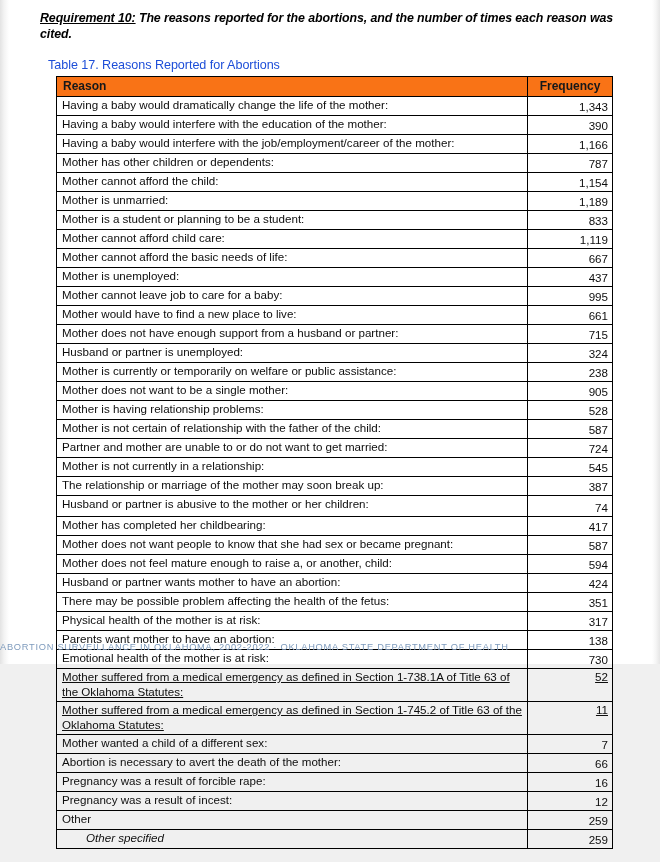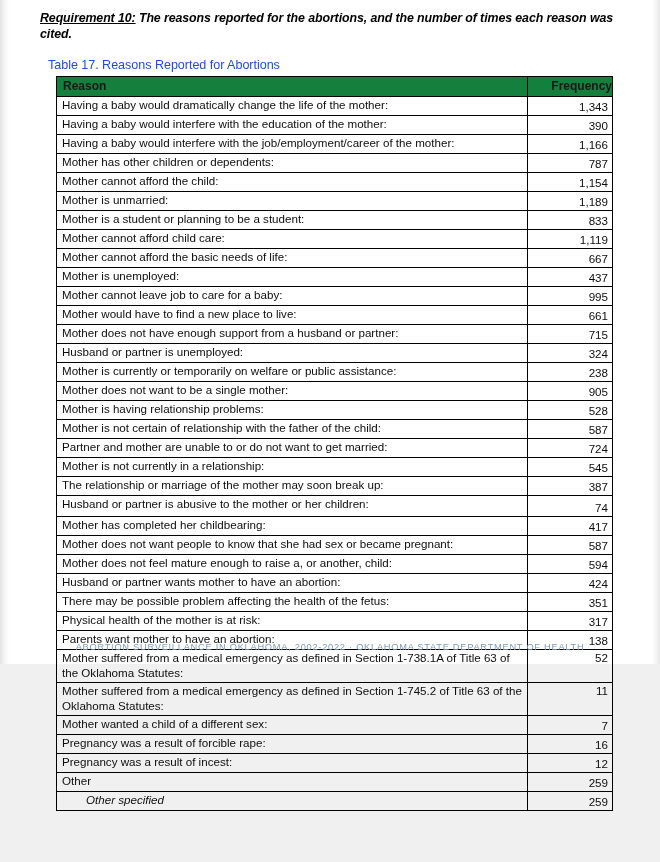--- a/index.html
+++ b/index.html
@@ -78,34 +78,34 @@
     color: #0d0d0d;
   }
   table.reasons col.c-reason { width: 471px; }
   table.reasons col.c-freq   { width: 85px; }
 
   table.reasons th, table.reasons td {
     border: 1px solid #000;
     padding: 0;
   }
   table.reasons thead th {
-    background: #15803d;
+    background: #f97316;
     font-weight: bold;
     font-size: 12px;
     color: #16181a;
     height: 19px;
     line-height: 19px;
     vertical-align: middle;
   }
   table.reasons thead th.h-reason {
     text-align: left;
     padding-left: 6px;
   }
   table.reasons thead th.h-freq {
-    text-align: right;
+    text-align: center;
   }
 
   table.reasons tbody td.reason {
     text-align: left;
     padding-left: 5px;
     padding-right: 3px;
     vertical-align: top;
     line-height: 14.6px;
   }
   table.reasons tbody td.freq {
@@ -118,36 +118,36 @@
   table.reasons tbody tr.r1 td { height: 17px; }
   table.reasons tbody tr.r1 td.freq { vertical-align: bottom; }
   table.reasons tbody tr.r1 td.reason { padding-top: 1px; }
 
   
   table.reasons tbody tr.tall td { height: 19px; }
   table.reasons tbody tr.tall td.freq { vertical-align: bottom; }
   table.reasons tbody tr.tall td.reason { padding-top: 1px; }
 
   
-  table.reasons tbody tr.r2 td { height: 31px; }
+  table.reasons tbody tr.r2 td { height: 31px; text-decoration: underline; }
   table.reasons tbody tr.r2 td.freq { vertical-align: top; padding-top: 1px; }
   table.reasons tbody tr.r2 td.reason { padding-top: 1px; }
 
   .reason-indent-italic {
     display: inline-block;
     padding-left: 24px;
     font-style: italic;
   }
 
   .page-footer {
     position: absolute;
     left: 0;
     right: 0;
     bottom: 12px;
-    text-align: center;
+    text-align: left;
     font-size: 9.3px;
     color: #7e9bbd;
     letter-spacing: 0.72px;
     z-index: 2;
   }
 </style>
 </head>
 <body>
 
 <div class="page">
@@ -278,33 +278,41 @@
             <td class="freq">351</td>
           </tr>
           <tr class="r1">
             <td class="reason">Physical health of the mother is at risk:</td>
             <td class="freq">317</td>
           </tr>
           <tr class="r1">
             <td class="reason">Parents want mother to have an abortion:</td>
             <td class="freq">138</td>
           </tr>
+          <tr class="r1">
+            <td class="reason">Emotional health of the mother is at risk:</td>
+            <td class="freq">730</td>
+          </tr>
           <tr class="r2">
             <td class="reason">Mother suffered from a medical emergency as defined in Section 1-738.1A of Title 63 of the Oklahoma Statutes:</td>
             <td class="freq">52</td>
           </tr>
           <tr class="r2">
             <td class="reason">Mother suffered from a medical emergency as defined in Section 1-745.2 of Title 63 of the Oklahoma Statutes:</td>
             <td class="freq">11</td>
           </tr>
           <tr class="r1">
             <td class="reason">Mother wanted a child of a different sex:</td>
             <td class="freq">7</td>
           </tr>
           <tr class="r1">
+            <td class="reason">Abortion is necessary to avert the death of the mother:</td>
+            <td class="freq">66</td>
+          </tr>
+          <tr class="r1">
             <td class="reason">Pregnancy was a result of forcible rape:</td>
             <td class="freq">16</td>
           </tr>
           <tr class="r1">
             <td class="reason">Pregnancy was a result of incest:</td>
             <td class="freq">12</td>
           </tr>
           <tr class="r1">
             <td class="reason">Other</td>
             <td class="freq">259</td>

